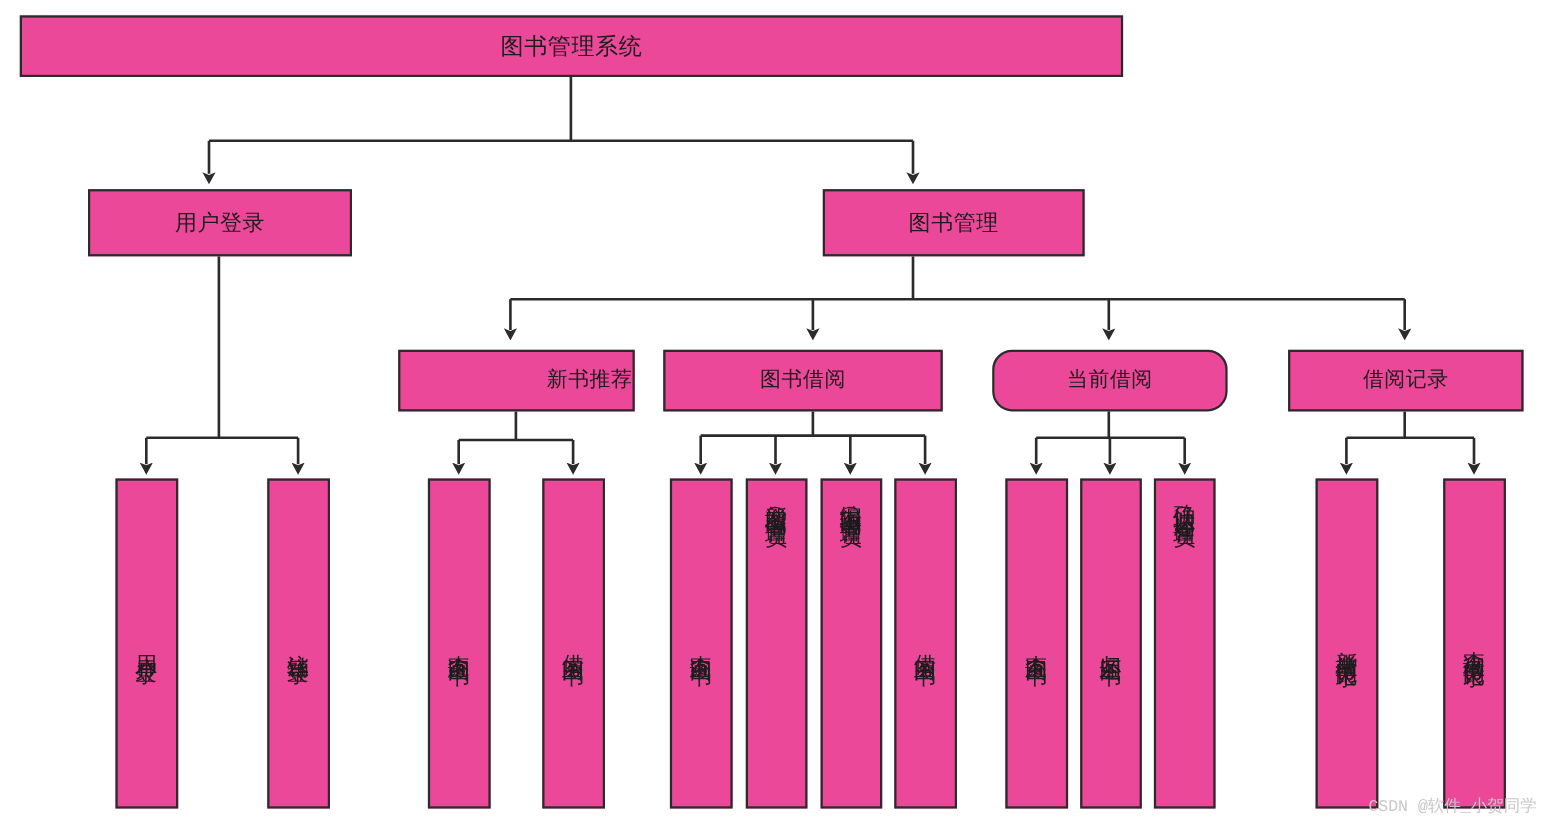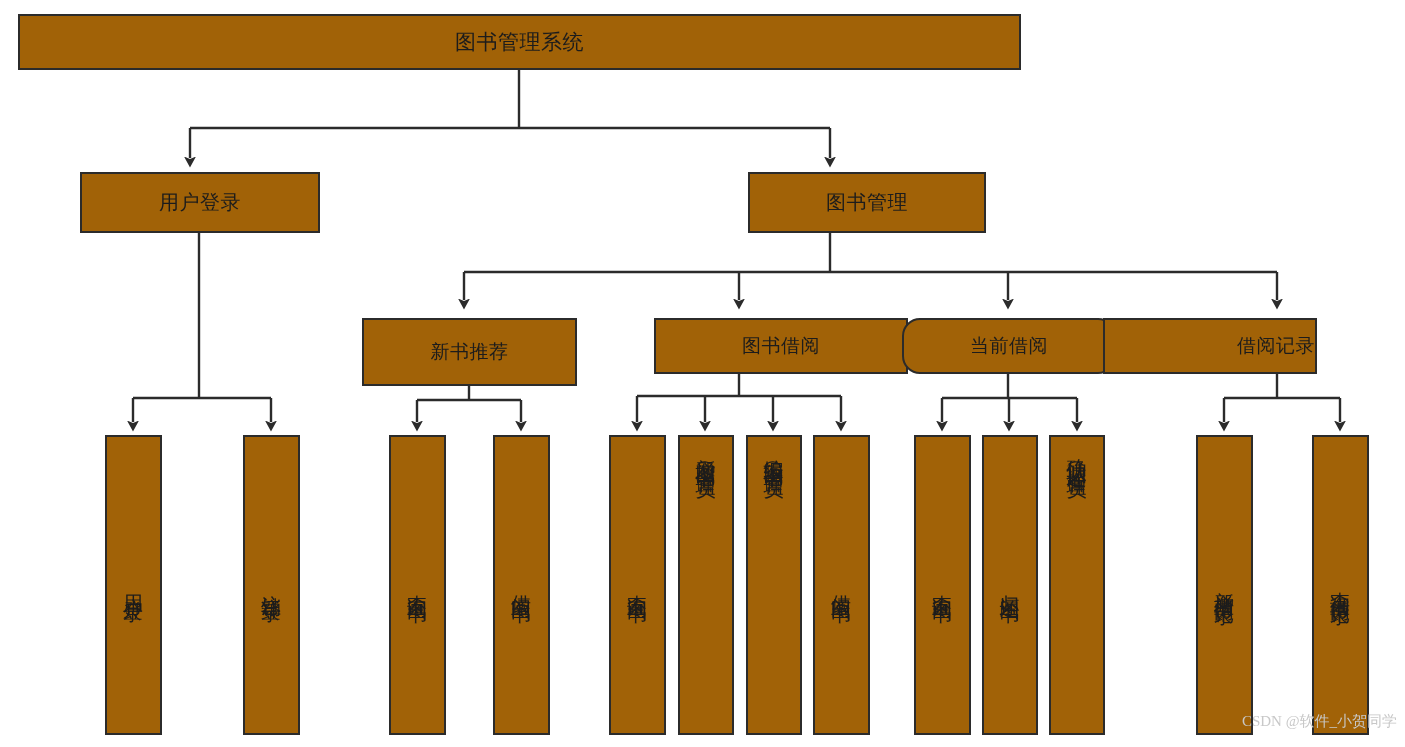--- a/index.html
+++ b/index.html
@@ -19,21 +19,21 @@
     position: absolute;
     left: 0;
     top: 0;
     width: 1405px;
     height: 747px;
     pointer-events: none;
   }
   .node {
     position: absolute;
     box-sizing: border-box;
-    background: #a16207;
+    background: #ec4899;
     border: 2px solid #2b2b2b;
     display: flex;
     align-items: center;
     justify-content: center;
     z-index: 2;
   }
   .node-label {
     color: #1c1c1c;
     letter-spacing: 0.5px;
     white-space: nowrap;
@@ -56,26 +56,26 @@
   }
   .leaf.centered {
     align-items: center;
   }
   .leaf.topped .node-label {
     margin-top: 6px;
   }
   .watermark {
     position: absolute;
     right: 8px;
-    bottom: 16px;
+    bottom: 5px;
     font-size: 15px;
     color: #c8c8c8;
     white-space: nowrap;
     z-index: 5;
-    font-family: Liberation Serif, serif;
+    font-family: Liberation Mono, monospace;
   }
 </style>
 </head>
 <body>
 
 <div id="canvas">
 
   <svg id="wires" viewBox="0 0 1405 747" width="1405" height="747">
     <defs>
       <marker id="arrowhead" markerWidth="11" markerHeight="13" refX="1.5" refY="6" orient="auto" markerUnits="userSpaceOnUse">
@@ -132,33 +132,33 @@
   </div>
 
   <div class="node lvl2" style="left:80px; top:172px; width:240px; height:61px;">
     <span class="node-label">用户登录</span>
   </div>
 
   <div class="node lvl2" style="left:712px; top:172px; width:238px; height:61px;margin-left:36px;">
     <span class="node-label">图书管理</span>
   </div>
 
-  <div class="node lvl3" style="left:362px; top:318px; width:215px; height:68px;">
+  <div class="node lvl3" style="left:362px; top:318px; width:215px; height:56px;justify-content:flex-end;">
     <span class="node-label">新书推荐</span>
   </div>
 
-  <div class="node lvl3" style="left:654px; top:318px; width:254px; height:56px;">
+  <div class="node lvl3" style="left:603px; top:318px; width:254px; height:56px;">
     <span class="node-label">图书借阅</span>
   </div>
 
   <div class="node lvl3" style="left:902px; top:318px; width:214px; height:56px;border-radius:18px;">
     <span class="node-label">当前借阅</span>
   </div>
 
-  <div class="node lvl3" style="left:1103px; top:318px; width:214px; height:56px;justify-content:flex-end;">
+  <div class="node lvl3" style="left:1171px; top:318px; width:214px; height:56px;">
     <span class="node-label">借阅记录</span>
   </div>
 
   <div class="node leaf centered" style="left:105px; top:435px; width:57px; height:300px;">
     <span class="node-label">用户登录</span>
   </div>
 
   <div class="node leaf centered" style="left:243px; top:435px; width:57px; height:300px;">
     <span class="node-label">注销登录</span>
   </div>

